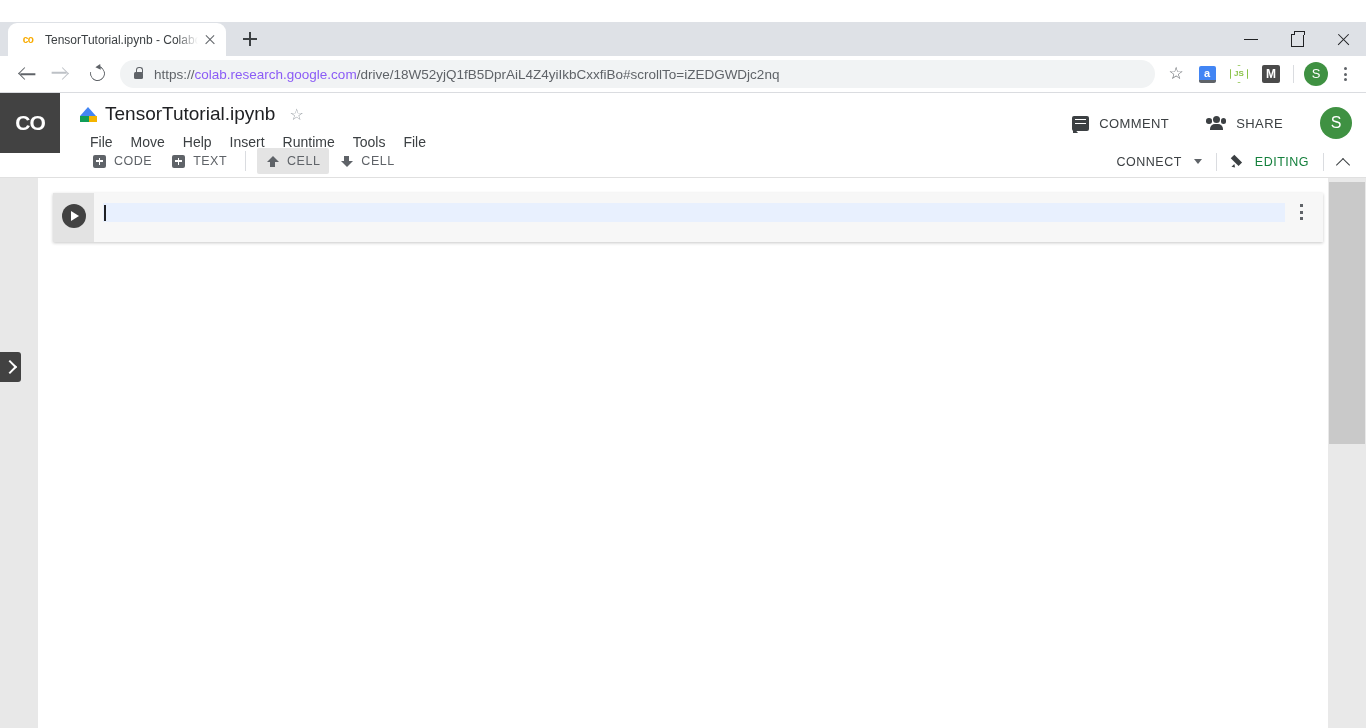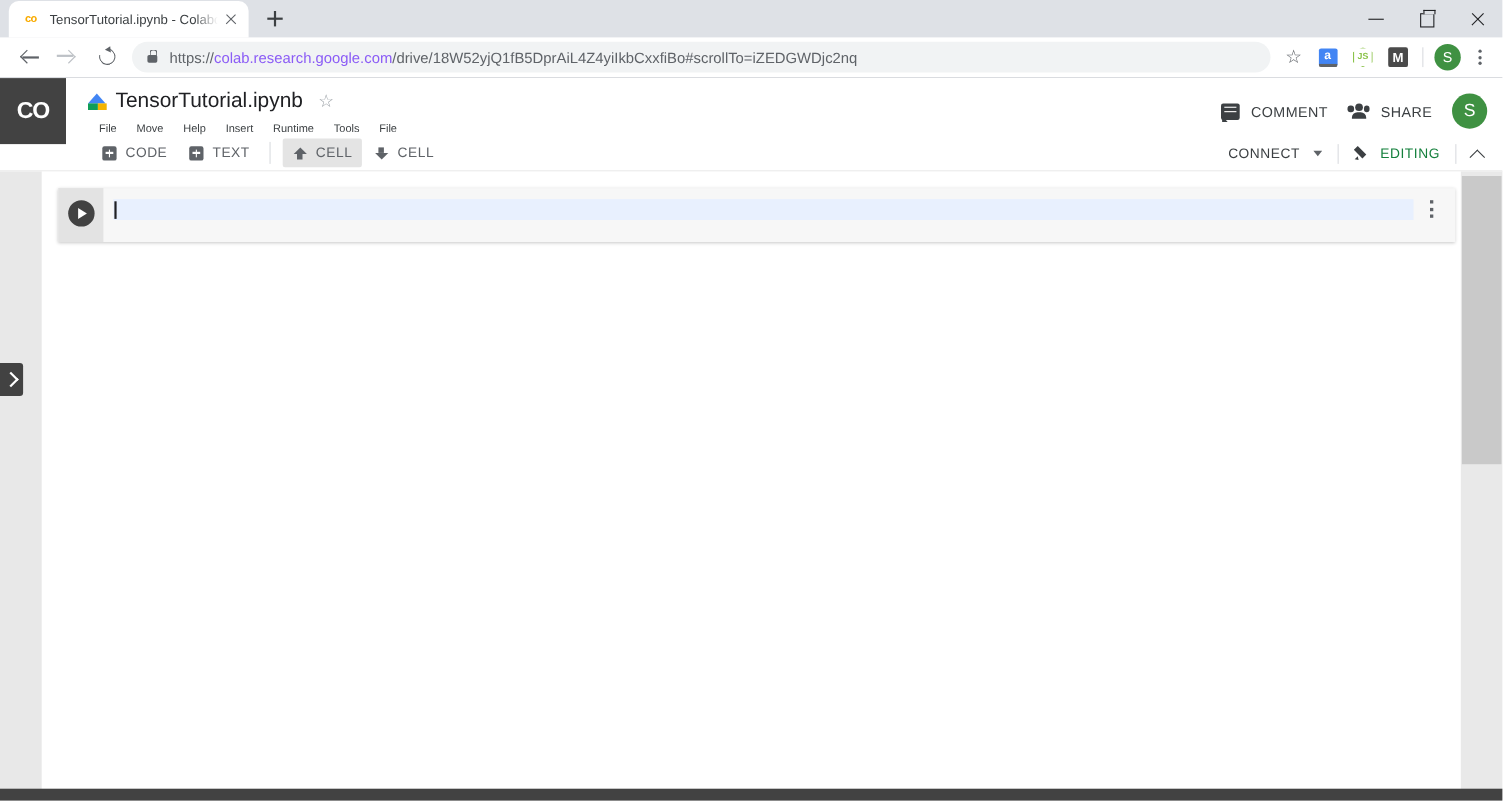--- a/index.html
+++ b/index.html
@@ -4,21 +4,21 @@
 <style>
   * { box-sizing: border-box; margin: 0; padding: 0; }
   html, body {
     width: 1366px; height: 728px;
     font-family: "Liberation Sans", sans-serif;
     overflow: hidden;
     background: #fff;
   }
 
   
-  .chrome { width: 1366px; height: 600px; position: relative; }
+  .chrome { width: 1366px; height: 600px; position: relative; margin-top: 22px; }
 
   
   .tabstrip {
     height: 34px; background: #dee1e6;
     display: flex; align-items: flex-end; position: relative;
   }
   .tab {
     height: 33px; width: 218px; background: #fff;
     border-radius: 9px 9px 0 0;
     display: flex; align-items: center;
@@ -219,25 +219,25 @@
         border-top: 0; width: 8.5px !important; height: 6px !important;
         background: #0f9d58; }
   .d3 { left: 8.5px; top: 9px; width: 8.5px !important; height: 6px !important;
         background: #f4b400; }
   .nbtitle { font-size: 19px; color: #202124; }
   .star2 {
     font-size: 16px; color: #9aa0a6; margin-left: 14px;
   }
   .menurow { display: flex; margin: 7px 0 0 1px; }
   .menu-item {
-    font-size: 10px; color: #3c4043; padding: 2px 9px;
+    font-size: 14px; color: #3c4043; padding: 2px 9px;
     border-radius: 3px;
   }
   .header-right {
-    display: flex; align-items: center; padding: 14px 14px 0 0;
+    display: flex; align-items: center; padding: 14px 14px 0 0; gap: 19px;
   }
   .hdr-btn {
     display: flex; align-items: center; margin-right: 18px;
     font-size: 13px; color: #3c4043; letter-spacing: 0.4px;
   }
   .comment-ico {
     width: 17px; height: 15px; background: #3c4043;
     border-radius: 2px; margin-right: 10px; position: relative;
   }
   .comment-ico::before {

